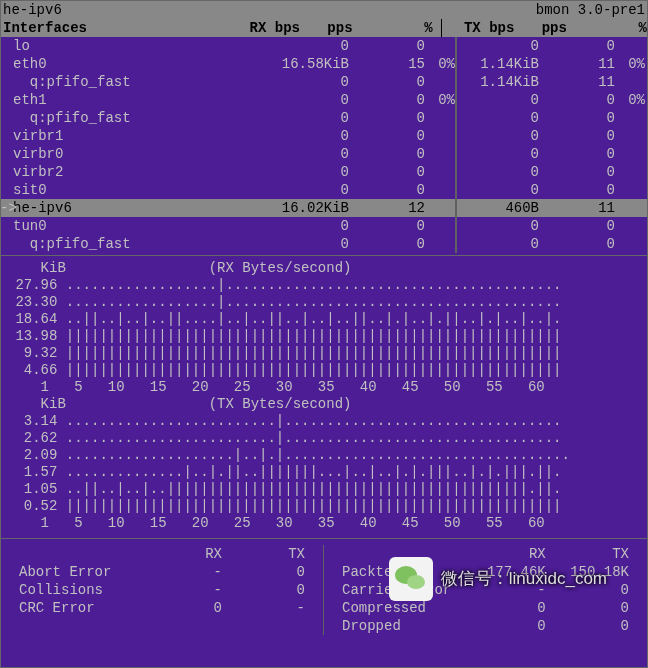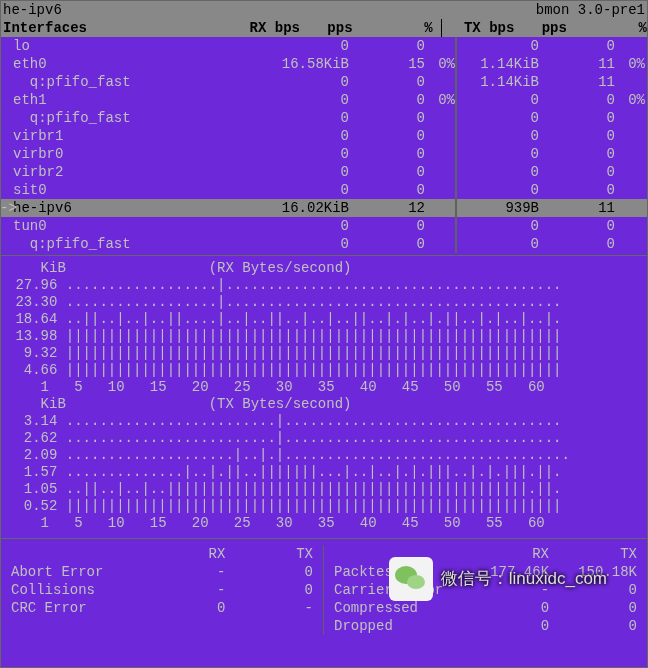--- a/index.html
+++ b/index.html
@@ -12,21 +12,21 @@
     font-family: "Courier New", monospace;
     font-size: 14px;
     line-height: 18px;
     overflow: hidden;
   }
   .frame {
     box-sizing: border-box;
     width: 648px;
     height: 668px;
     border: 1px solid #666;
-    background: #6d28d9;
+    background: #4c1d95;
     position: relative;
   }
   .topbar {
     background: #888;
     color: #000;
     display: flex;
     justify-content: space-between;
     padding: 0 2px;
     height: 18px;
     line-height: 18px;
@@ -81,21 +81,21 @@
     border-top: 1px solid #666;
     margin-top: 6px;
   }
   .stats-area {
     display: flex;
     padding-top: 6px;
   }
   .stats-pane {
     width: 50%;
     box-sizing: border-box;
-    padding: 0 10px;
+    padding: 0 18px;
   }
   .stats-pane.left{
     border-right: 1px solid #606060;
   }
   .srow {
     display: flex;
     height: 18px;
     line-height: 18px;
   }
   .srow .slabel { width: 130px; }
@@ -253,21 +253,21 @@
         <div class="col">0</div>
         <div class="pct"></div>
       </div>
       <div class="ifrow selected arrow">
         <div class="name">he-ipv6</div>
         <div class="col">16.02KiB</div>
         <div class="col">12</div>
         <div class="pct"></div>
         <div class="sep"></div>
         <div class="gap"></div>
-        <div class="col">939B</div>
+        <div class="col">460B</div>
         <div class="col">11</div>
         <div class="pct"></div>
       </div>
       <div class="ifrow">
         <div class="name">tun0</div>
         <div class="col">0</div>
         <div class="col">0</div>
         <div class="pct"></div>
         <div class="sep"></div>
         <div class="gap"></div>

